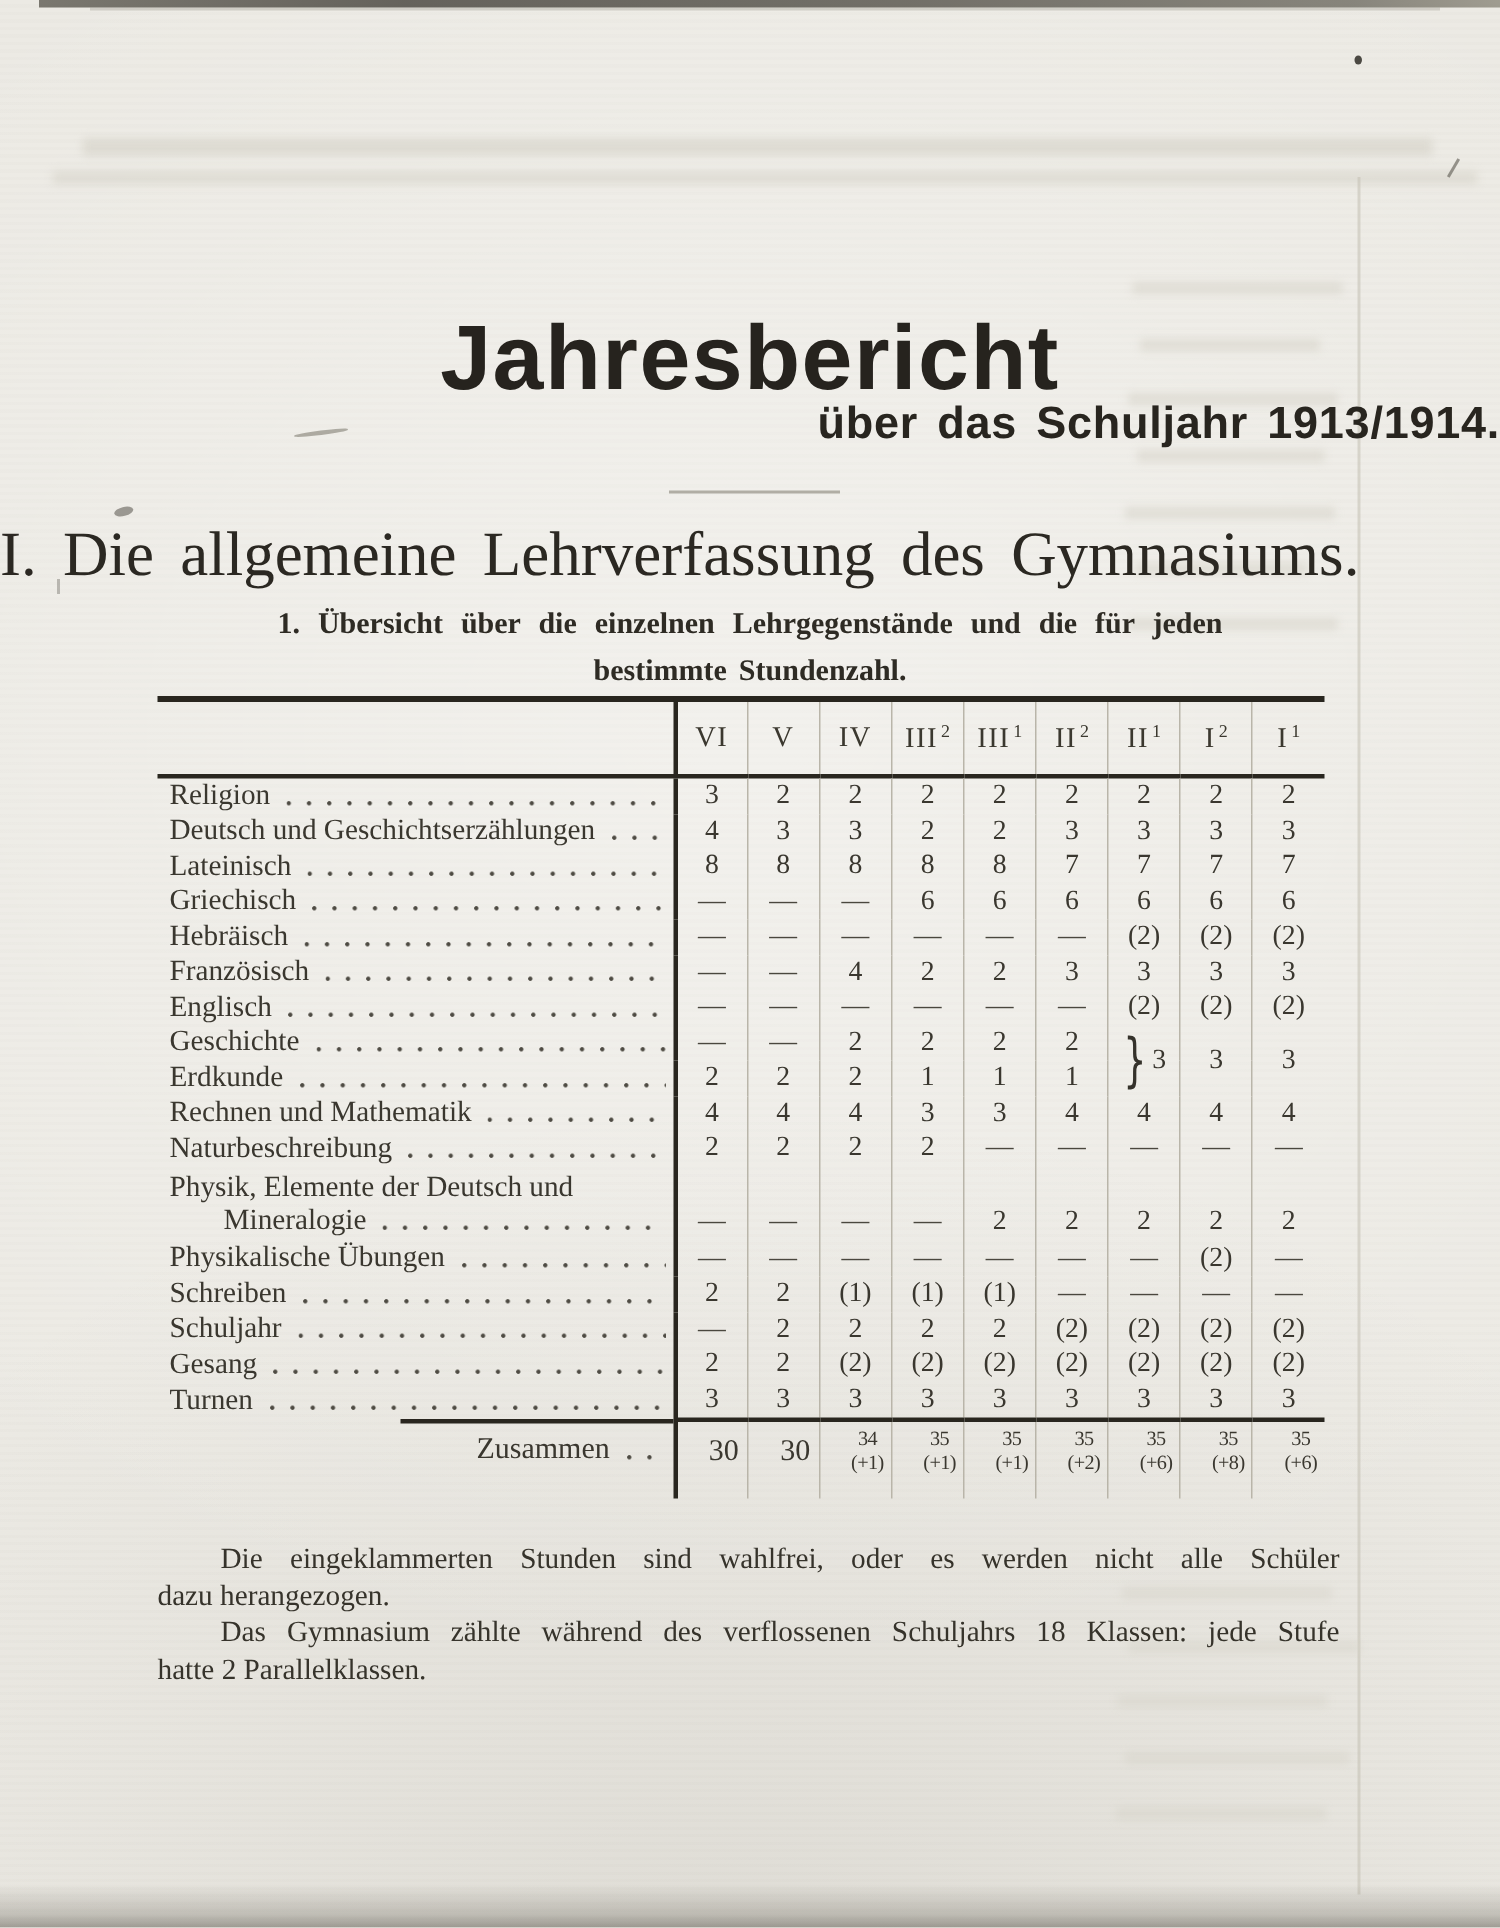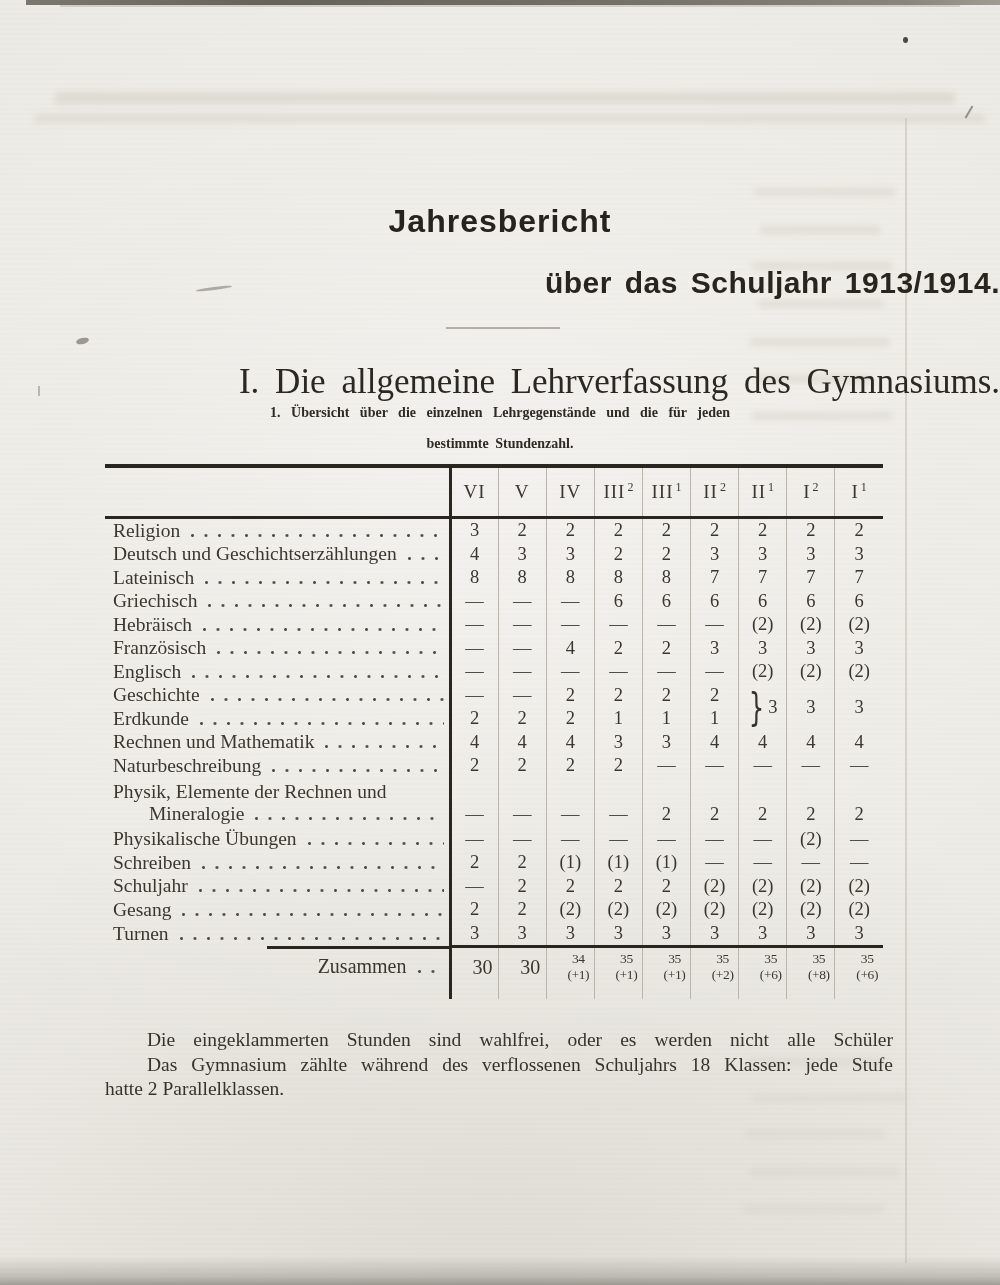--- a/index.html
+++ b/index.html
@@ -10,38 +10,38 @@
       radial-gradient(ellipse 140% 90% at 50% 38%, rgba(255,255,255,0.35) 0%, rgba(255,255,255,0) 55%),
       radial-gradient(ellipse 120% 80% at 50% 105%, rgba(120,115,102,0.12) 0%, rgba(0,0,0,0) 60%),
       repeating-linear-gradient(0deg, rgba(90,85,70,0.015) 0 2px, rgba(0,0,0,0) 2px 5px);
     font-family:"Liberation Serif","DejaVu Serif",serif;
     color:#3a372f;
   }
   
   .title{
     position:absolute; top:203px; left:0; width:100%; text-align:center;
     font-family:"Liberation Sans","DejaVu Sans",sans-serif;
-    font-weight:bold; font-size:32px; letter-spacing:1px; color:#26231e;
+    font-weight:bold; font-size:61px; letter-spacing:1px; color:#26231e;
   }
   .subtitle{
     position:absolute; top:266px; left:0; width:100%; text-align:right;
     font-family:"Liberation Sans","DejaVu Sans",sans-serif;
     font-weight:bold; font-size:30px; letter-spacing:0.5px; word-spacing:4px; color:#28251f;
   }
   .divider{
     position:absolute; top:327px; left:446px; width:114px; height:2px;
     background:#8f8a7f; opacity:0.65;
   }
   .heading{
-    position:absolute; top:346px; left:0; width:100%; text-align:right;
-    font-size:35px; font-weight:normal; word-spacing:7px; color:#2b2822;margin-top:16px;
+    position:absolute; top:346px; left:0; width:100%; text-align:left;
+    font-size:42px; font-weight:normal; word-spacing:7px; color:#2b2822;
   }
   .subheading{
     position:absolute; left:0; width:100%; text-align:center;
-    font-size:14px; font-weight:bold; color:#2e2b24;
+    font-size:20px; font-weight:bold; color:#2e2b24;
   }
   .subheading.l1{ top:405px; word-spacing:7px; }
   .subheading.l2{ top:436px; word-spacing:3px; }
   
   .tablewrap{ position:absolute; left:105px; top:464px; width:778px; }
   table.sched{
     border-collapse:collapse; table-layout:fixed; width:778px;
     border-top:4px solid #29261f; color:#3a372f;
   }
   table.sched th, table.sched td{ padding:0; }
@@ -365,21 +365,21 @@
             <td class="val">2</td>
             <td class="val dash">—</td>
             <td class="val dash">—</td>
             <td class="val dash">—</td>
             <td class="val dash">—</td>
             <td class="val dash">—</td>
           </tr>
           <tr class="tall">
             <td class="lbl">
               <div class="lblflex line1">
-                <span class="txt">Physik, Elemente der Rechnen und</span>
+                <span class="txt">Physik, Elemente der Deutsch und</span>
               </div>
               <div class="lblflex line2">
                 <span class="txt">Mineralogie</span>
                 <i class="dots"></i>
               </div>
             </td>
             <td class="val first dash">—</td>
             <td class="val dash">—</td>
             <td class="val dash">—</td>
             <td class="val dash">—</td>
@@ -503,17 +503,18 @@
             <td class="val"></td>
             <td class="val"></td>
             <td class="val"></td>
           </tr>
         </tbody>
       </table>
   </div>
 
   <div class="notes">
     <div class="noteline jline ind">Die eingeklammerten Stunden sind wahlfrei, oder es werden nicht alle Schüler</div>
+    <div class="noteline">dazu herangezogen.</div>
     <div class="noteline jline ind">Das Gymnasium zählte während des verflossenen Schuljahrs 18 Klassen: jede Stufe</div>
     <div class="noteline">hatte 2 Parallelklassen.</div>
   </div>
 
 </div>
 
 </body></html>

